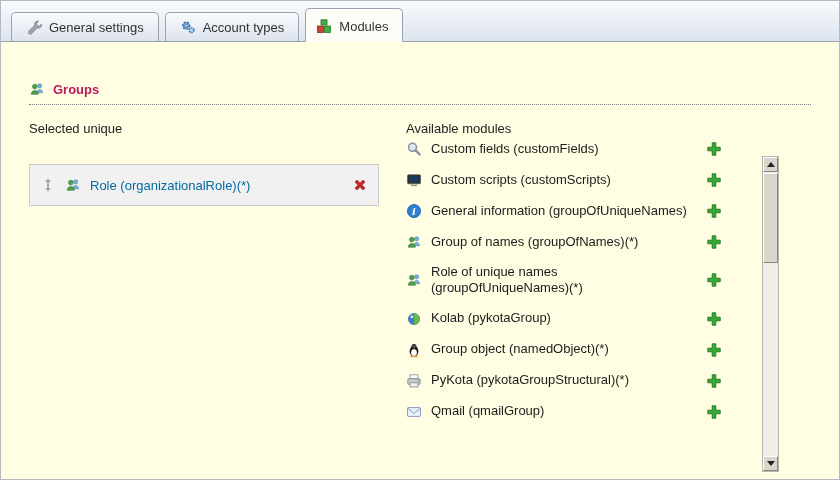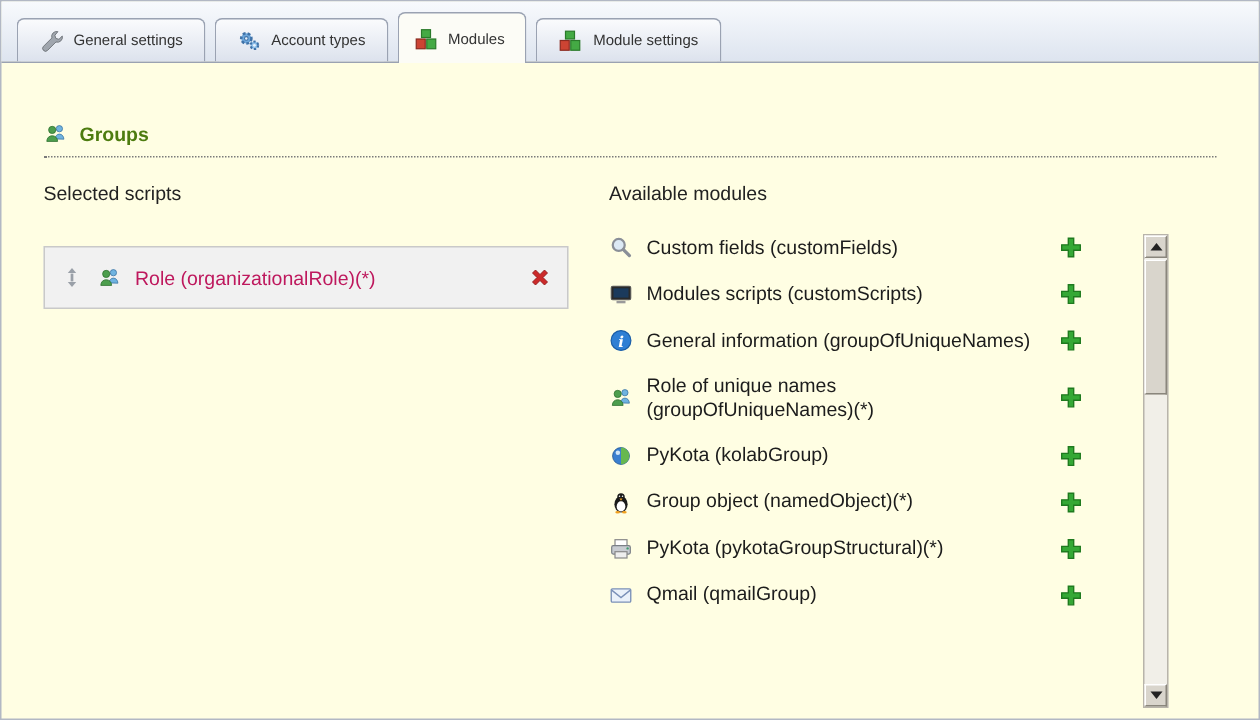--- a/index.html
+++ b/index.html
@@ -20,51 +20,51 @@
     border-bottom:1px solid #9aa2b2;
     display:flex;align-items:flex-end;gap:6px;
     padding:0 0 0 10px;box-sizing:border-box;
   }
   .tab{
     display:flex;align-items:center;gap:7px;
     padding:6px 14px;
     border:1px solid #9aa2b2;border-bottom:none;
     border-radius:5px 5px 0 0;
     background:linear-gradient(#fafbfd,#dce2ed);
-    color:var(--tab-text,#333);font-size:10px;
+    color:var(--tab-text,#333);font-size:13px;
     position:relative;margin-bottom:0;cursor:pointer;
     white-space:nowrap;
   }
   .tab.active{
     background:#fcfcf6;
     padding-top:9px;padding-bottom:8px;
     margin-bottom:-1px;z-index:2;padding-left:10px;
   }
   .ticon{width:16px;height:16px;display:inline-block;flex:0 0 16px;}
   .ticon svg,.icon svg{display:block;width:16px;height:16px;}
   
   .section-header{
     position:absolute;left:28px;right:28px;top:80px;
     display:flex;align-items:center;gap:8px;
     border-bottom:1px dotted #7a7a7a;padding-bottom:7px;
   }
-  .section-title{font-size:13px;font-weight:bold;color:#4d7c0f;text-align:right;}
+  .section-title{font-size:13px;font-weight:bold;color:#be185d;text-align:right;}
   .icon{width:16px;height:16px;display:inline-block;flex:0 0 16px;}
   
   .col-heading{font-size:13px;color:#222;}
   .selected-col{position:absolute;left:28px;top:120px;width:350px;}
   .selected-box{margin-top:28px;}
   .selected-row{
     display:flex;align-items:center;gap:9px;
     border:1px solid #c9c9c9;background:#f1f1f1;
     height:42px;padding:0 10px;box-sizing:border-box;
   }
-  .selected-label{flex:1;font-size:13px;color:#be185d;}
+  .selected-label{flex:1;font-size:13px;color:#0369a1;}
   .avail-col{position:absolute;left:405px;top:120px;width:407px;}
-  .avail-list{margin-top:20px;width:353px;}
+  .avail-list{margin-top:4px;width:353px;}
   .avail-row{
     display:flex;align-items:center;gap:9px;
     margin-bottom:13px;min-height:18px;padding-right:1px;
   }
   .avail-label{flex:1;max-width:265px;font-size:13px;color:#1c1c1c;line-height:1.25;}
   .iconbtn{
     border:none;background:transparent;padding:0;margin:0;
     width:17px;height:17px;cursor:pointer;flex:0 0 17px;
     display:flex;align-items:center;justify-content:center;
   }
@@ -119,47 +119,37 @@
       </div>
       <div class="tab active">
         <span class="ticon">
           <svg viewBox="0 0 16 16">
             <rect x="1.5" y="8" width="6" height="6.5" fill="#cc4433" stroke="#8a2a1f" stroke-width="0.8"></rect>
             <rect x="8.5" y="8" width="6" height="6.5" fill="#44aa44" stroke="#2a7a2a" stroke-width="0.8"></rect>
             <rect x="5" y="1.8" width="6" height="5.2" fill="#44aa44" stroke="#2a7a2a" stroke-width="0.8"></rect>
           </svg>
         </span>
         <span class="tab-label">Modules</span>
-      </div>
-      <div class="tab">
-        <span class="ticon">
-          <svg viewBox="0 0 16 16">
-            <rect x="1.5" y="8" width="6" height="6.5" fill="#cc4433" stroke="#8a2a1f" stroke-width="0.8"></rect>
-            <rect x="8.5" y="8" width="6" height="6.5" fill="#44aa44" stroke="#2a7a2a" stroke-width="0.8"></rect>
-            <rect x="5" y="1.8" width="6" height="5.2" fill="#44aa44" stroke="#2a7a2a" stroke-width="0.8"></rect>
-          </svg>
-        </span>
-        <span class="tab-label">Module settings</span>
       </div>
     </div>
 
   <div class="section-header">
     <span class="icon">
         <svg viewBox="0 0 16 16">
           <circle cx="10.6" cy="4.8" r="2.1" fill="#6fb3e0" stroke="#3a72a0" stroke-width="0.5"></circle>
           <path d="M7.7 11.6c.2-2 1.4-3.2 2.9-3.2 1.6 0 2.9 1.3 3 3.4z" fill="#6fb3e0" stroke="#3a72a0" stroke-width="0.5"></path>
           <circle cx="5.8" cy="5.6" r="2.4" fill="#4d9e4d" stroke="#2c6e2c" stroke-width="0.5"></circle>
           <path d="M2.2 13.3c0-2.4 1.6-3.8 3.6-3.8s3.6 1.4 3.6 3.8z" fill="#4d9e4d" stroke="#2c6e2c" stroke-width="0.5"></path>
         </svg>
       </span>
     <span class="section-title">Groups</span>
   </div>
 
   <div class="selected-col">
-    <div class="col-heading">Selected scripts</div>
+    <div class="col-heading">Selected unique</div>
     <div class="selected-box">
         <div class="selected-row">
           <span class="icon" style="cursor: ns-resize;">
             <svg viewBox="0 0 16 16">
               <path d="M8 1.6 10.8 5H5.2z" fill="#9aa0a8"></path>
               <rect x="7.1" y="5.4" width="1.8" height="5.2" fill="#9aa0a8"></rect>
               <path d="M8 14.4 5.2 11h5.6z" fill="#9aa0a8"></path>
             </svg>
           </span>
           <span class="icon">
@@ -202,21 +192,21 @@
           </button>
         </div>
         <div class="avail-row">
           <span class="icon">
             <svg viewBox="0 0 16 16">
               <rect x="1.5" y="2.8" width="13" height="9" rx="1" fill="#2a2a2a" stroke="#555" stroke-width="0.7"></rect>
               <rect x="3" y="4.2" width="10" height="6.2" fill="#1b3a5c"></rect>
               <rect x="5" y="12.6" width="6" height="1.6" fill="#9a9a9a"></rect>
             </svg>
           </span>
-          <span class="avail-label">Modules scripts (customScripts)</span>
+          <span class="avail-label">Custom scripts (customScripts)</span>
           <button class="iconbtn">
             <span class="icon">
               <svg viewBox="0 0 16 16">
                 <path d="M6.2 1.8h3.6v4.4h4.4v3.6H9.8v4.4H6.2V9.8H1.8V6.2h4.4z" fill="#35a835" stroke="#1f7a1f" stroke-width="0.9"></path>
               </svg>
             </span>
           </button>
         </div>
         <div class="avail-row">
           <span class="icon">
@@ -236,38 +226,56 @@
         </div>
         <div class="avail-row">
           <span class="icon">
             <svg viewBox="0 0 16 16">
               <circle cx="10.6" cy="4.8" r="2.1" fill="#6fb3e0" stroke="#3a72a0" stroke-width="0.5"></circle>
               <path d="M7.7 11.6c.2-2 1.4-3.2 2.9-3.2 1.6 0 2.9 1.3 3 3.4z" fill="#6fb3e0" stroke="#3a72a0" stroke-width="0.5"></path>
               <circle cx="5.8" cy="5.6" r="2.4" fill="#4d9e4d" stroke="#2c6e2c" stroke-width="0.5"></circle>
               <path d="M2.2 13.3c0-2.4 1.6-3.8 3.6-3.8s3.6 1.4 3.6 3.8z" fill="#4d9e4d" stroke="#2c6e2c" stroke-width="0.5"></path>
             </svg>
           </span>
+          <span class="avail-label">Group of names (groupOfNames)(*)</span>
+          <button class="iconbtn">
+            <span class="icon">
+              <svg viewBox="0 0 16 16">
+                <path d="M6.2 1.8h3.6v4.4h4.4v3.6H9.8v4.4H6.2V9.8H1.8V6.2h4.4z" fill="#35a835" stroke="#1f7a1f" stroke-width="0.9"></path>
+              </svg>
+            </span>
+          </button>
+        </div>
+        <div class="avail-row">
+          <span class="icon">
+            <svg viewBox="0 0 16 16">
+              <circle cx="10.6" cy="4.8" r="2.1" fill="#6fb3e0" stroke="#3a72a0" stroke-width="0.5"></circle>
+              <path d="M7.7 11.6c.2-2 1.4-3.2 2.9-3.2 1.6 0 2.9 1.3 3 3.4z" fill="#6fb3e0" stroke="#3a72a0" stroke-width="0.5"></path>
+              <circle cx="5.8" cy="5.6" r="2.4" fill="#4d9e4d" stroke="#2c6e2c" stroke-width="0.5"></circle>
+              <path d="M2.2 13.3c0-2.4 1.6-3.8 3.6-3.8s3.6 1.4 3.6 3.8z" fill="#4d9e4d" stroke="#2c6e2c" stroke-width="0.5"></path>
+            </svg>
+          </span>
           <span class="avail-label">Role of unique names (groupOfUniqueNames)(*)</span>
           <button class="iconbtn">
             <span class="icon">
               <svg viewBox="0 0 16 16">
                 <path d="M6.2 1.8h3.6v4.4h4.4v3.6H9.8v4.4H6.2V9.8H1.8V6.2h4.4z" fill="#35a835" stroke="#1f7a1f" stroke-width="0.9"></path>
               </svg>
             </span>
           </button>
         </div>
         <div class="avail-row">
           <span class="icon">
             <svg viewBox="0 0 16 16">
               <circle cx="8" cy="8" r="5.6" fill="#3a7fd0" stroke="#2a5d9a" stroke-width="0.6"></circle>
               <path d="M8 2.4a5.6 5.6 0 0 1 0 11.2z" fill="#67b84f"></path>
               <circle cx="5.9" cy="5.8" r="1.5" fill="#cfe4f7"></circle>
             </svg>
           </span>
-          <span class="avail-label">PyKota (kolabGroup)</span>
+          <span class="avail-label">Kolab (pykotaGroup)</span>
           <button class="iconbtn">
             <span class="icon">
               <svg viewBox="0 0 16 16">
                 <path d="M6.2 1.8h3.6v4.4h4.4v3.6H9.8v4.4H6.2V9.8H1.8V6.2h4.4z" fill="#35a835" stroke="#1f7a1f" stroke-width="0.9"></path>
               </svg>
             </span>
           </button>
         </div>
         <div class="avail-row">
           <span class="icon">

